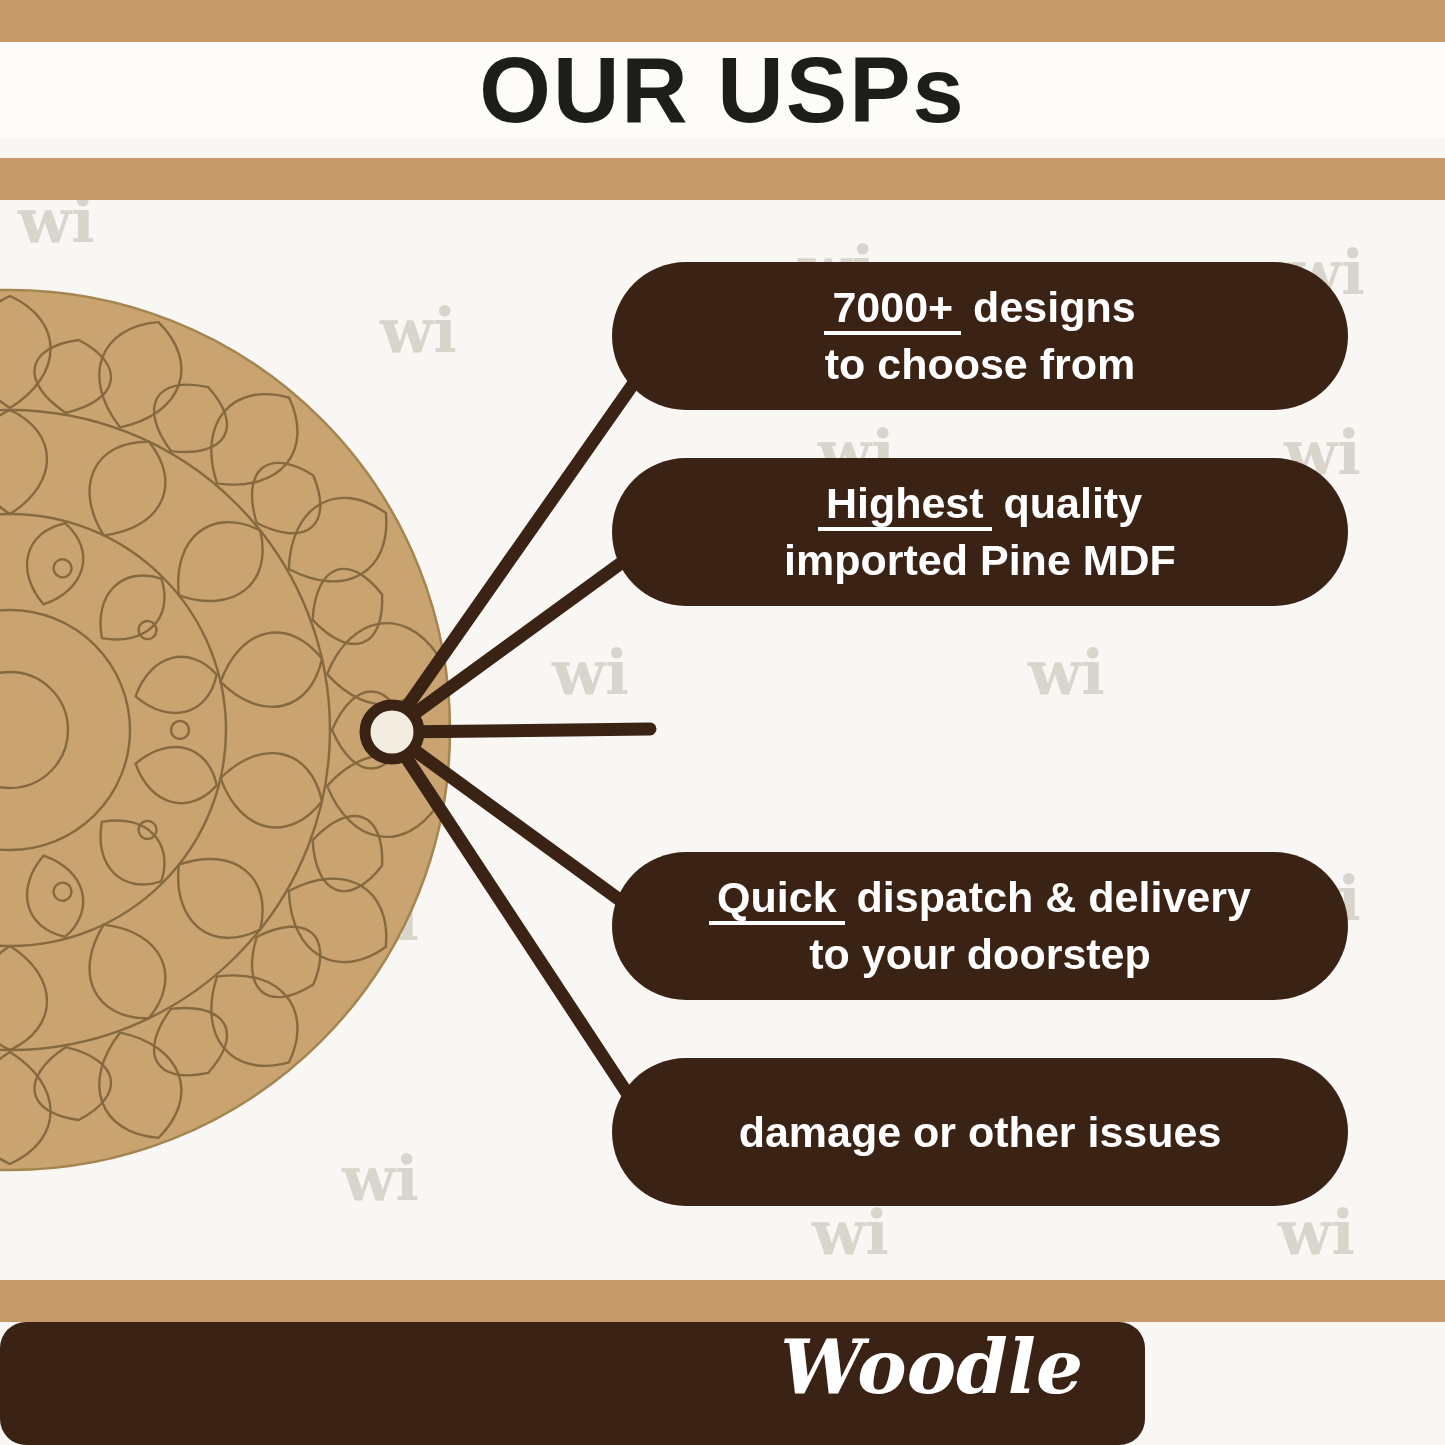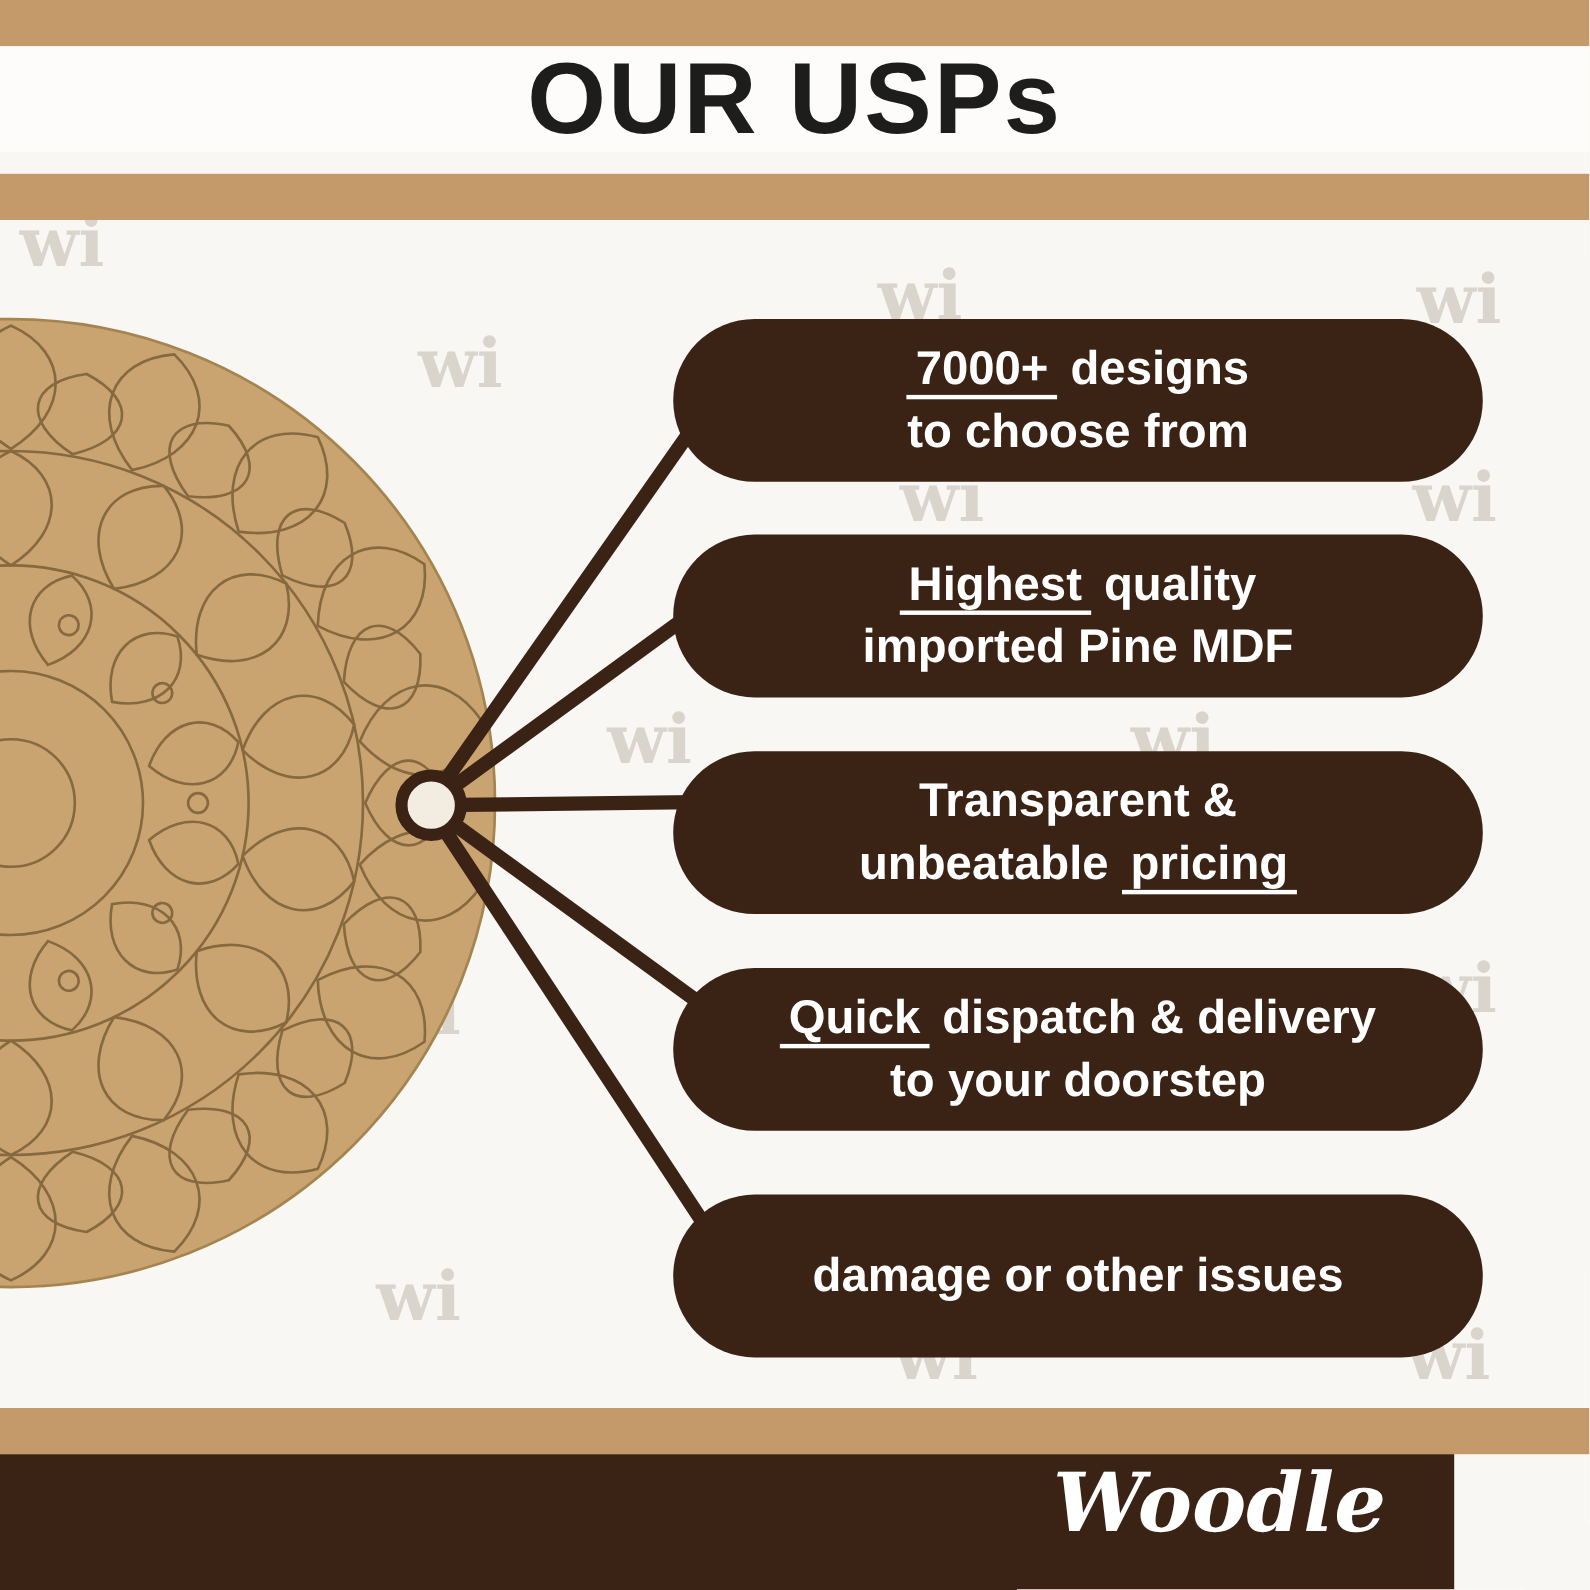--- a/index.html
+++ b/index.html
@@ -19,34 +19,34 @@
 
   .content { position: absolute; top: 200px; left: 0; width: 1445px; height: 1080px; overflow: hidden; }
 
   .watermark-layer { position: absolute; inset: 0; z-index: 0; }
   .wm { position: absolute; font-family: "DejaVu Serif", serif; font-weight: 700; font-style: normal;
         font-size: 62px; color: #D9D4CC; line-height: 1; user-select: none; }
 
   .board-svg { position: absolute; left: 0; top: 0; z-index: 1; }
   .connector-svg { position: absolute; left: 0; top: 0; z-index: 2; }
 
-  .usp-list { position: absolute; inset: 0; z-index: 3; margin-top: 28px; }
+  .usp-list { position: absolute; inset: 0; z-index: 3; }
   .pill { position: absolute; left: 612px; width: 736px; height: 148px; background: #3A2314;
           border-radius: 80px; color: #ffffff; display: flex; flex-direction: column;
           align-items: center; justify-content: center; text-align: center;
           font-size: 43px; font-weight: 700; line-height: 1.32; }
   .pill-0 { top: 62px; }
   .pill-1 { top: 258px; }
   .pill-2 { top: 455px; }
   .pill-3 { top: 652px; }
   .pill-4 { top: 858px; }
   .u { border-bottom: 4px solid #ffffff; padding: 0 8px; }
 
-  .footer { position: absolute; top: 1322px; left: 0; width: 1322px; height: 123px;
-            background: #3A2314; }
+  .footer { position: absolute; top: 1322px; left: 0; width: 1145px; height: 123px;
+            background: #3A2314; border-radius: 26px; }
   .brand { position: absolute; right: 62px; top: 8px; text-align: right; color: #ffffff; }
   .brand-name { font-family: "DejaVu Serif", serif; font-style: italic; font-weight: 700;
                 font-size: 74px; line-height: 1.0; }
   .brand-country { font-size: 25px; letter-spacing: 9px; margin-top: 2px; margin-right: 4px; }
 </style>
 </head>
 <body>
 
 <div class="page">
 
@@ -179,24 +179,20 @@
 
     <div class="usp-list">
         <div class="pill pill-0">
           <div class="pill-line"><span class="u">7000+</span><span> designs</span></div>
           <div class="pill-line"><span>to choose from</span></div>
         </div>
         <div class="pill pill-1">
           <div class="pill-line"><span class="u">Highest</span><span> quality</span></div>
           <div class="pill-line"><span>imported Pine MDF</span></div>
         </div>
-        <div class="pill pill-2">
-          <div class="pill-line"><span>Transparent &amp;</span></div>
-          <div class="pill-line"><span>unbeatable </span><span class="u">pricing</span></div>
-        </div>
         <div class="pill pill-3">
           <div class="pill-line"><span class="u">Quick</span><span> dispatch &amp; delivery</span></div>
           <div class="pill-line"><span>to your doorstep</span></div>
         </div>
         <div class="pill pill-4">
           <div class="pill-line"><span>damage or other issues</span></div>
         </div>
       </div>
 
   </div>

